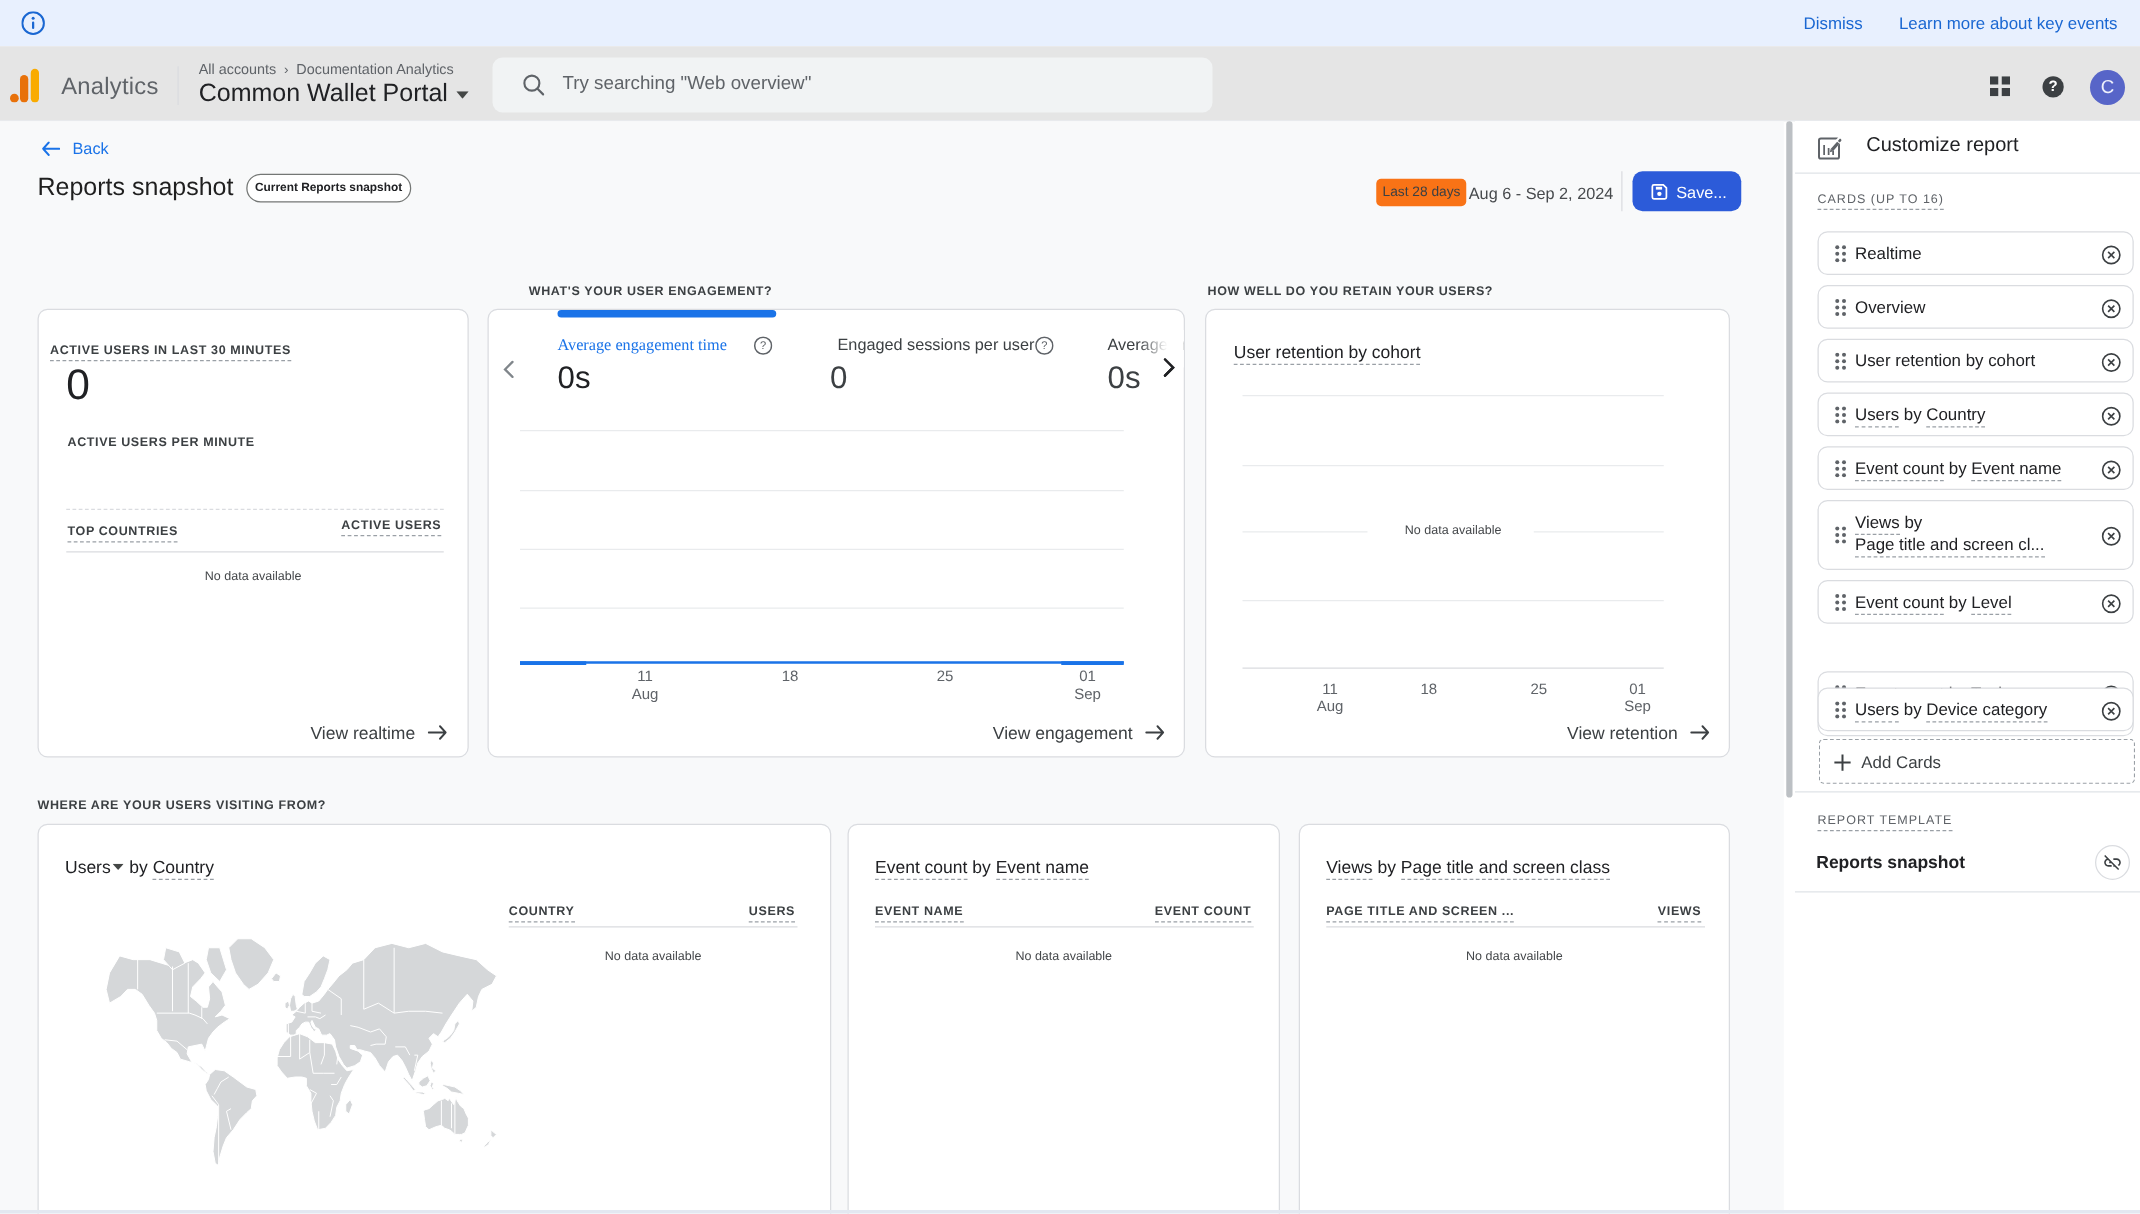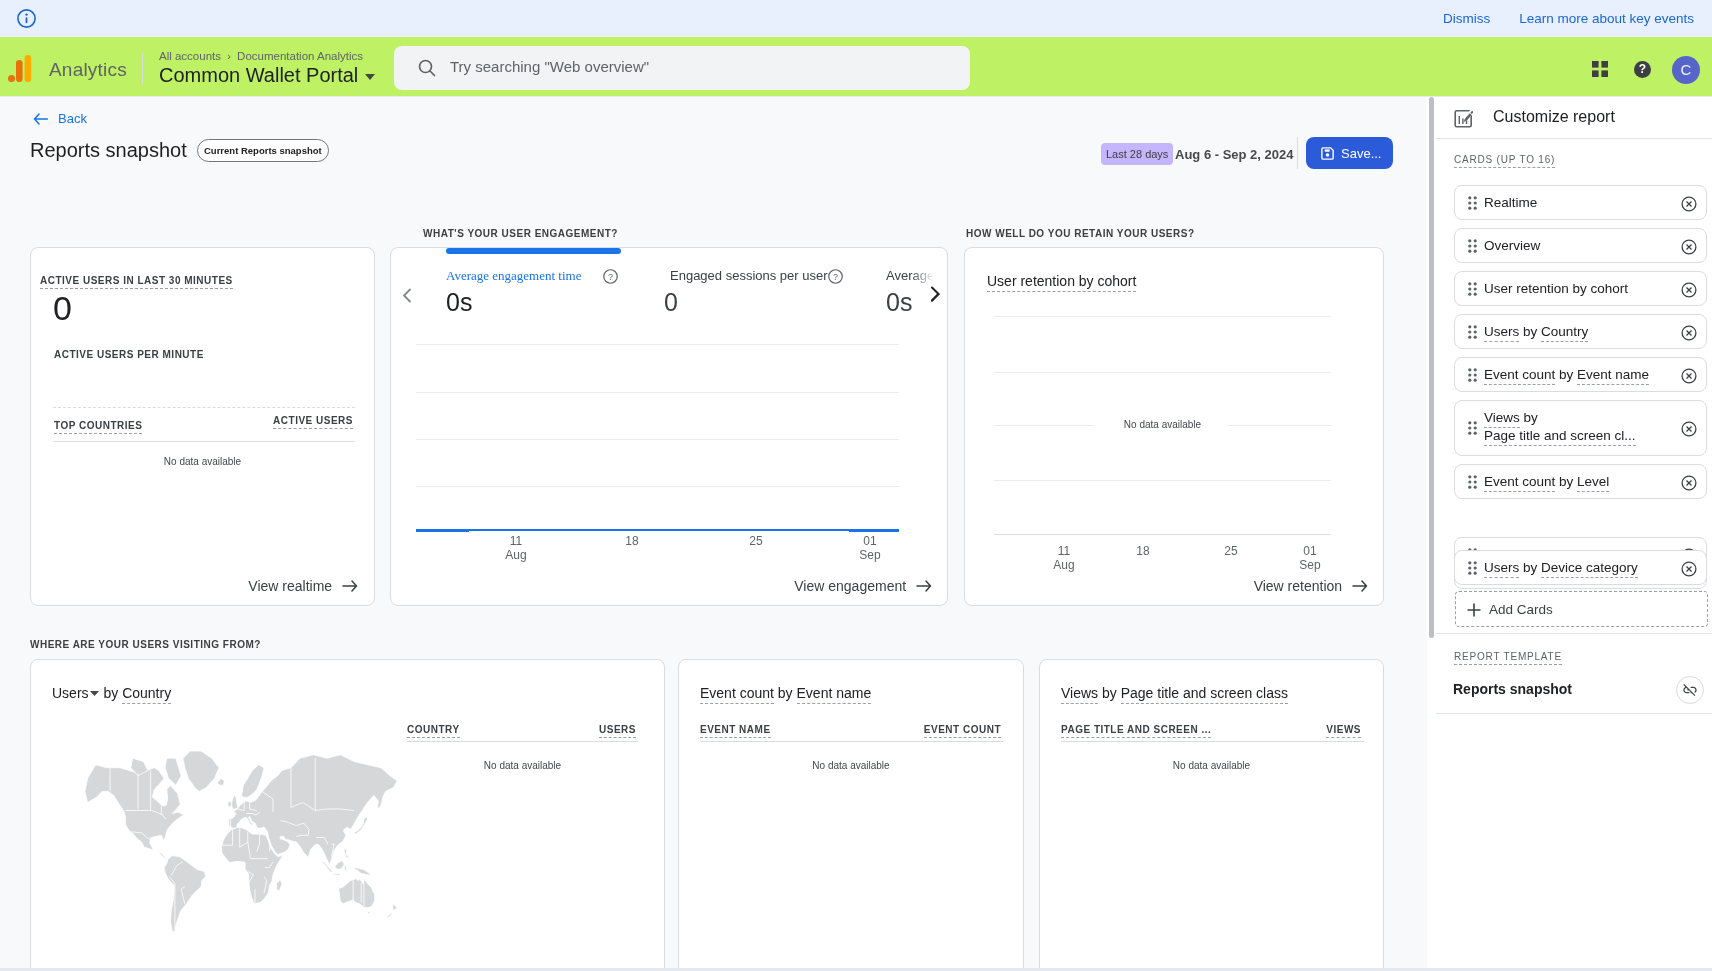--- a/index.html
+++ b/index.html
@@ -7,40 +7,40 @@
 body { font-family:"Liberation Sans", sans-serif; background:#fff; position:relative; }
 
 
 #banner { position:absolute; left:0; top:0; width:1712px; height:37px; background:#e8f0fe; }
 #banner .msg { position:absolute; left:54px; top:11px; font-size:12.9px; color:#3c4043; }
 #banner .links { position:absolute; right:18px; top:11px; font-size:13.5px; color:#1a67d2; font-weight:500; }
 #banner .links span.dismiss { margin-right:29px; }
 #banner svg.info { position:absolute; left:17px; top:9px; }
 
 
-#header { position:absolute; left:0; top:37px; width:1712px; height:60px; background:#bef264; border-bottom:1px solid #e8eaed; }
+#header { position:absolute; left:0; top:37px; width:1712px; height:60px; background:#e5e5e5; border-bottom:1px solid #e8eaed; }
 .antext { position:absolute; left:49px; top:22px; font-size:19px; color:#5f6368; letter-spacing:0.2px; }
 .hdivider { position:absolute; left:142px; top:16px; width:1px; height:31px; background:#dadce0; }
 .crumb { position:absolute; left:159px; top:13px; font-size:11.5px; color:#5f6368; }
 .crumb .sep { display:inline-block; margin:0 3px; font-size:11px; }
 .propname { position:absolute; left:159px; top:27px; font-size:20px; color:#202124; }
 .searchbar { position:absolute; left:394px; top:9px; width:576px; height:44px; background:#f1f3f4; border-radius:8px; }
 .searchbar .ph { position:absolute; left:56px; top:12px; font-size:15px; color:#5f6368; }
 
 
 #main { position:absolute; left:0; top:97px; width:1427px; height:874px; background:#f8f9fa; }
 #scrollbar { position:absolute; left:1429px; top:97px; width:5px; height:541px; background:#bcc0c4; border-radius:3px; }
 #sidebar { position:absolute; left:1436px; top:97px; width:276px; height:874px; background:#fff; }
 
 .backrow { position:absolute; left:33px; top:111px; font-size:13px; color:#1a73e8; font-weight:500; }
 h1.title { position:absolute; left:30px; top:139px; font-size:20px; font-weight:400; color:#1f1f1f; }
 .pill { position:absolute; left:197px; top:139px; height:23px; line-height:21px; padding:0 6px; border:1px solid #747775; border-radius:12px; font-size:9.5px; font-weight:700; color:#202124; background:#fff; }
 
-.datechip { position:absolute; left:1101px; top:143px; height:22px; line-height:22px; padding:0 5px; background:#c4b5fd; border-radius:4px; font-size:11px; color:#3c4043; }
-.daterange { position:absolute; left:1175px; top:147px; font-size:13px; font-weight:700; color:#474a4d; }
+.datechip { position:absolute; left:1101px; top:143px; height:22px; line-height:22px; padding:0 5px; background:#f97316; border-radius:4px; font-size:11px; color:#3c4043; }
+.daterange { position:absolute; left:1175px; top:147px; font-size:13px; font-weight:400; color:#474a4d; }
 .vdiv { position:absolute; left:1297px; top:137px; width:1px; height:32px; background:#dadce0; }
 .savebtn { position:absolute; left:1306px; top:137px; width:87px; height:32px; background:#2c5bd9; border-radius:8px; color:#fff; font-size:13px; }
 .savebtn span { position:absolute; left:35px; top:9px; }
 .savebtn svg { position:absolute; left:14px; top:9px; }
 
 .seclabel { position:absolute; font-size:10px; font-weight:700; color:#3c4043; letter-spacing:0.5px; }
 
 .card { position:absolute; background:#fff; border:1px solid #dadce0; border-radius:8px; }
 #card1 { left:30px; top:247px; width:345px; height:359px; }
 #card2 { left:390px; top:247px; width:558px; height:359px; overflow:hidden; }

